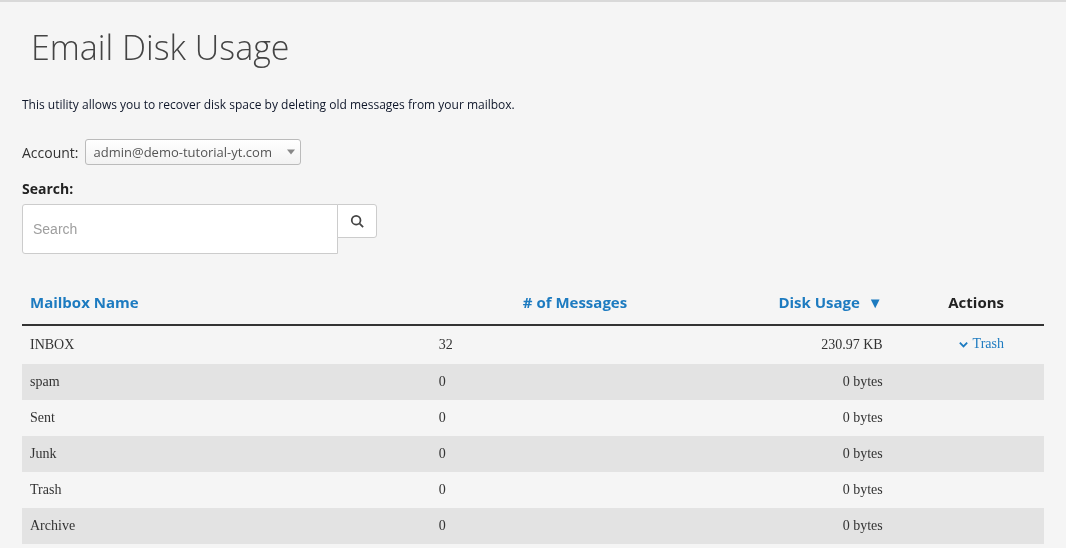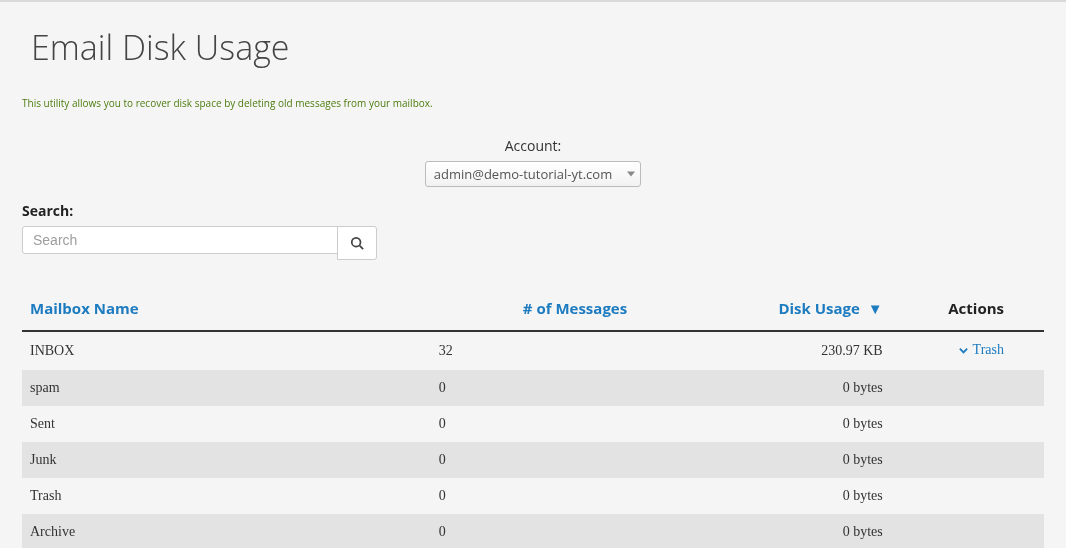--- a/index.html
+++ b/index.html
@@ -13,31 +13,30 @@
     .container { padding: 16px 22px; }
     h1 {
       font-size: 34px;
       font-weight: 300;
       color: #444;
       margin-bottom: 26px;
       margin-top: 6px;
       margin-left: 9px;
     }
     .description {
-      font-size: 10px;
-      color: #4d7c0f;
+      font-size: 12px;
+      color: #0f172a;
       margin-bottom: 26px;
     }
     .account-row {
       display: flex;
       align-items: center;
       gap: 6px;
       margin-bottom: 14px;
       font-size: 14px;
-      flex-direction: column;
     }
     .account-label { color: #333; }
     .select-wrapper {
       position: relative;
       display: inline-block;
     }
     .select-box {
       border: 1px solid #bbb;
       border-radius: 3px;
       background: linear-gradient(#fff, #f2f2f2);
@@ -66,21 +65,21 @@
       display: block;
       font-size: 14px;
     }
     .search-row {
       display: flex;
       align-items: stretch;
       margin-bottom: 28px;
     }
     .search-input {
       width: 316px;
-      height: 28px;
+      height: 50px;
       border: 1px solid #ccc;
       border-radius: 3px 0 0 3px;
       padding: 0 10px;
       font-size: 14px;
       color: #555;
       outline: none;
     }
     .search-input::placeholder { color: #9e9e9e; }
     .search-btn {
       width: 40px;

